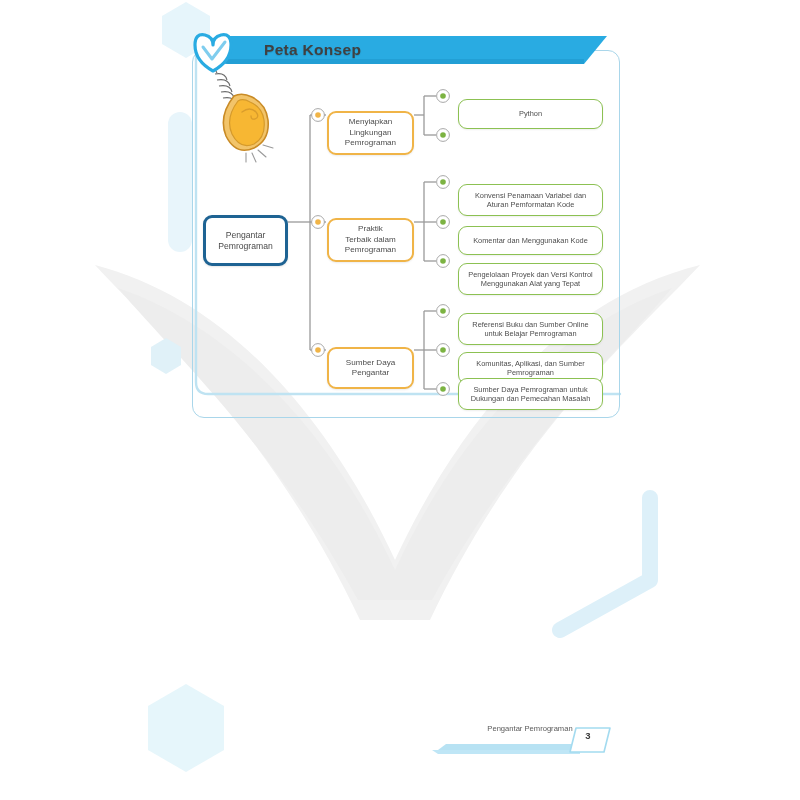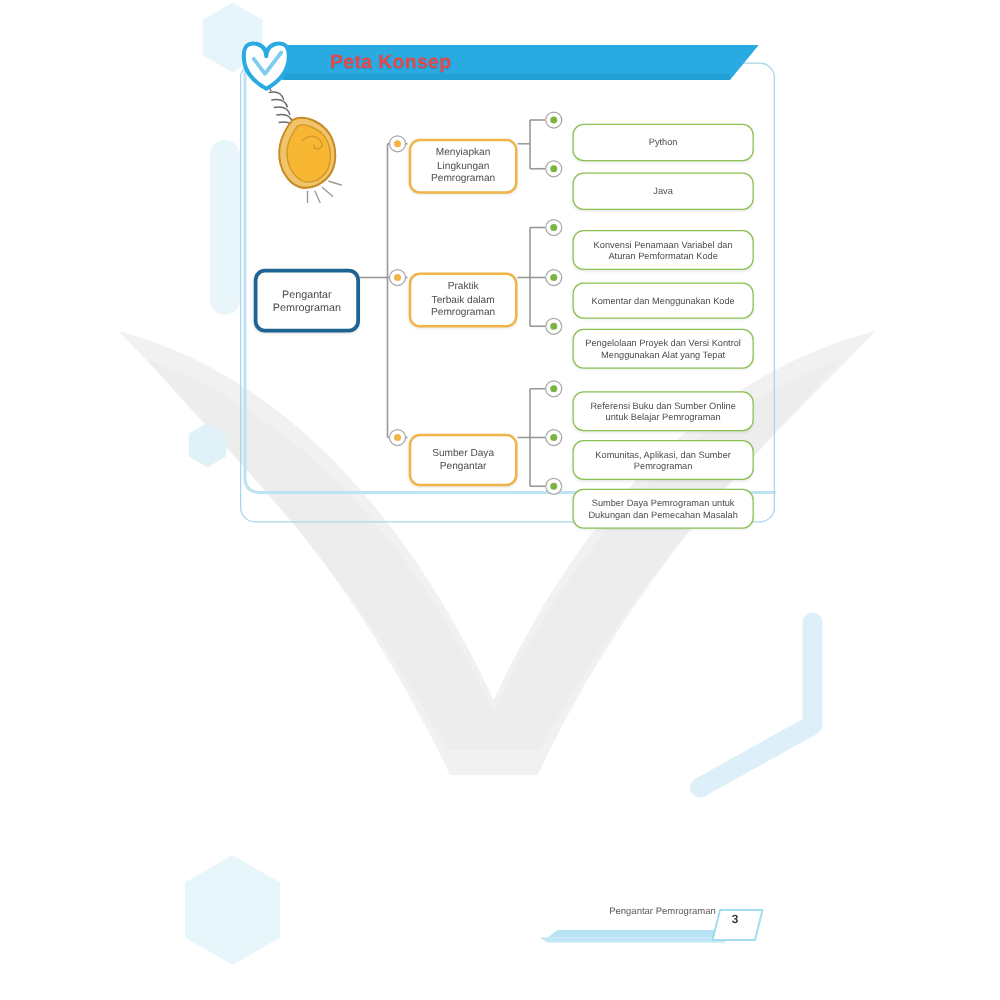--- a/index.html
+++ b/index.html
@@ -56,21 +56,21 @@
   #header-banner .banner-shape {
     position: absolute;
     left: 0; top: 0;
     width: 100%; height: 100%;
   }
   #banner-title {
     position: absolute;
     left: 42px;
     top: 50%;
     transform: translateY(-50%);
-    color: #ef4444;
+    color: #404040;
     font-size: 15.5px;
     font-weight: bold;
     letter-spacing: 0.3px;
     white-space: nowrap;
     z-index: 2;
     text-shadow: 0 1px 1px rgba(0,80,120,0.25);
   }
   #header-badge {
     position: absolute;
     left: 190px;
@@ -344,25 +344,20 @@
       <span>Sumber Daya</span>
       <span>Pengantar</span>
     </div>
   </div>
 
   <div class="node node-leaf" style="left:458px; top:81px; width:145px; height:30px;">
     <div>
       <span>Python</span>
     </div>
   </div>
-  <div class="node node-leaf" style="left:458px; top:120px; width:145px; height:30px;">
-    <div>
-      <span>Java</span>
-    </div>
-  </div>
 
   <div class="node node-leaf" style="left:458px; top:166px; width:145px; height:32px;">
     <div>
       <span>Konvensi Penamaan Variabel dan</span>
       <span>Aturan Pemformatan Kode</span>
     </div>
   </div>
   <div class="node node-leaf" style="left:458px; top:208px; width:145px; height:29px;">
     <div>
       <span>Komentar dan Menggunakan Kode</span>
@@ -380,21 +375,21 @@
       <span>Pengelolaan Proyek dan Versi Kontrol</span>
       <span>Menggunakan Alat yang Tepat</span>
     </div>
   </div>
   <div class="node node-leaf" style="left:458px; top:334px; width:145px; height:32px;">
     <div>
       <span>Komunitas, Aplikasi, dan Sumber</span>
       <span>Pemrograman</span>
     </div>
   </div>
-  <div class="node node-leaf" style="left:458px; top:373px; width:145px; height:32px;">
+  <div class="node node-leaf" style="left:458px; top:360px; width:145px; height:32px;">
     <div>
       <span>Sumber Daya Pemrograman untuk</span>
       <span>Dukungan dan Pemecahan Masalah</span>
     </div>
   </div>
 
   <div id="footer">
     <svg viewBox="0 0 200 42" xmlns="http://www.w3.org/2000/svg" style="position:absolute; left:0; top:0; width:200px; height:42px;">
       <path d="M 18 32 L 160 32 L 152 26 L 26 26 Z" fill="#9fd8ef" opacity="0.75"></path>
       <path d="M 12 32 L 160 32 L 160 36 L 18 36 Z" fill="#bfe6f6"></path>

